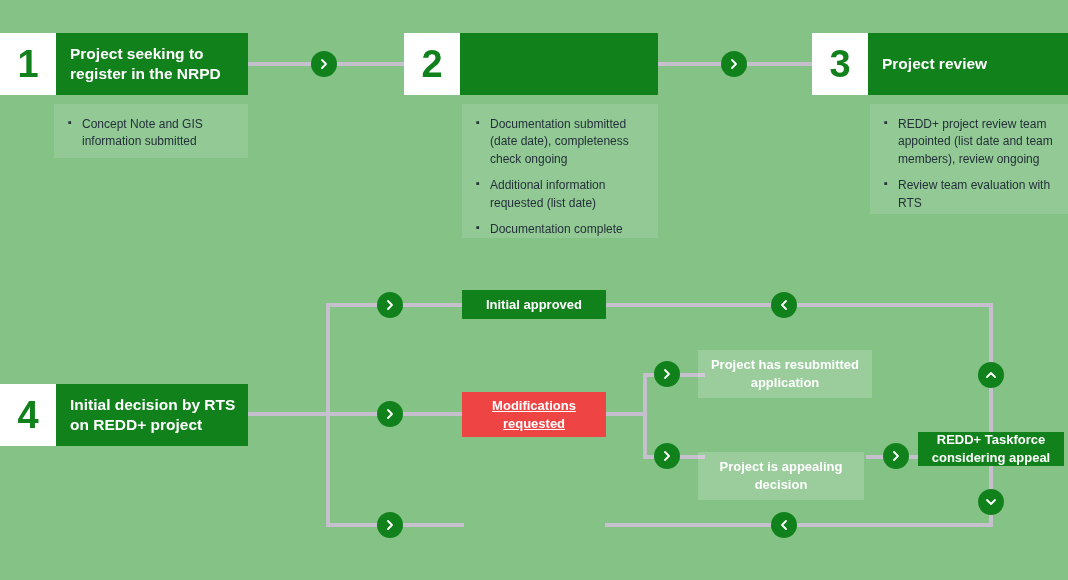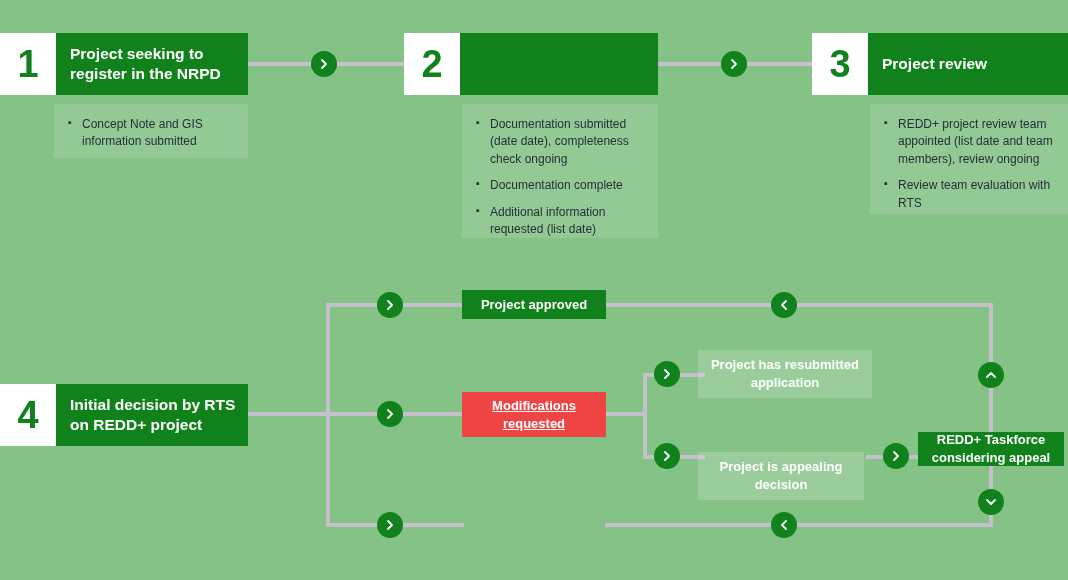--- a/index.html
+++ b/index.html
@@ -137,22 +137,22 @@
       <li>Concept Note and GIS information submitted</li>
     </ul>
   </div>
 
   <div class="stage" style="left:404px; top:33px; width:254px; height:62px;">
     <div class="stage-num">2</div>
   </div>
   <div class="detail" style="left:462px; top:104px; width:196px; height:134px;">
     <ul>
       <li>Documentation submitted (date date), completeness check ongoing</li>
+      <li>Additional information requested (list date)</li>
       <li>Documentation complete</li>
-      <li>Additional information requested (list date)</li>
     </ul>
   </div>
 
   <div class="stage" style="left:812px; top:33px; width:256px; height:62px;">
     <div class="stage-num">3</div>
     <div class="stage-title">Project review</div>
   </div>
   <div class="detail" style="left:870px; top:104px; width:198px; height:110px;">
     <ul>
       <li>REDD+ project review team appointed (list date and team members), review ongoing</li>
@@ -176,21 +176,21 @@
   <div class="line h" style="left:605px; top:523px; width:388px;"></div>
   <div class="line v" style="left:989px; top:303px; height:224px;"></div>
 
   <div class="line h" style="left:605px; top:412px; width:40px;"></div>
   <div class="line v" style="left:643px; top:373px; height:83px;"></div>
   <div class="line h" style="left:643px; top:373px; width:62px;"></div>
   <div class="line h" style="left:643px; top:455px; width:62px;"></div>
 
   <div class="line h" style="left:866px; top:455px; width:56px;"></div>
 
-  <div class="obox dark" style="left:462px; top:290px; width:144px; height:29px;">Project approved</div>
+  <div class="obox dark" style="left:462px; top:290px; width:144px; height:29px;">Initial approved</div>
 
   <div class="obox bright" style="left:462px; top:392px; width:144px; height:45px; color:#ffffff;">Modifications requested</div>
 
 
   <div class="obox ghost" style="left:698px; top:350px; width:174px; height:48px;">Project has resubmitted application</div>
 
   <div class="obox ghost" style="left:698px; top:452px; width:166px; height:48px;">Project is appealing decision</div>
 
   <div class="obox dark" style="left:918px; top:432px; width:146px; height:34px;">REDD+ Taskforce considering appeal</div>
 

